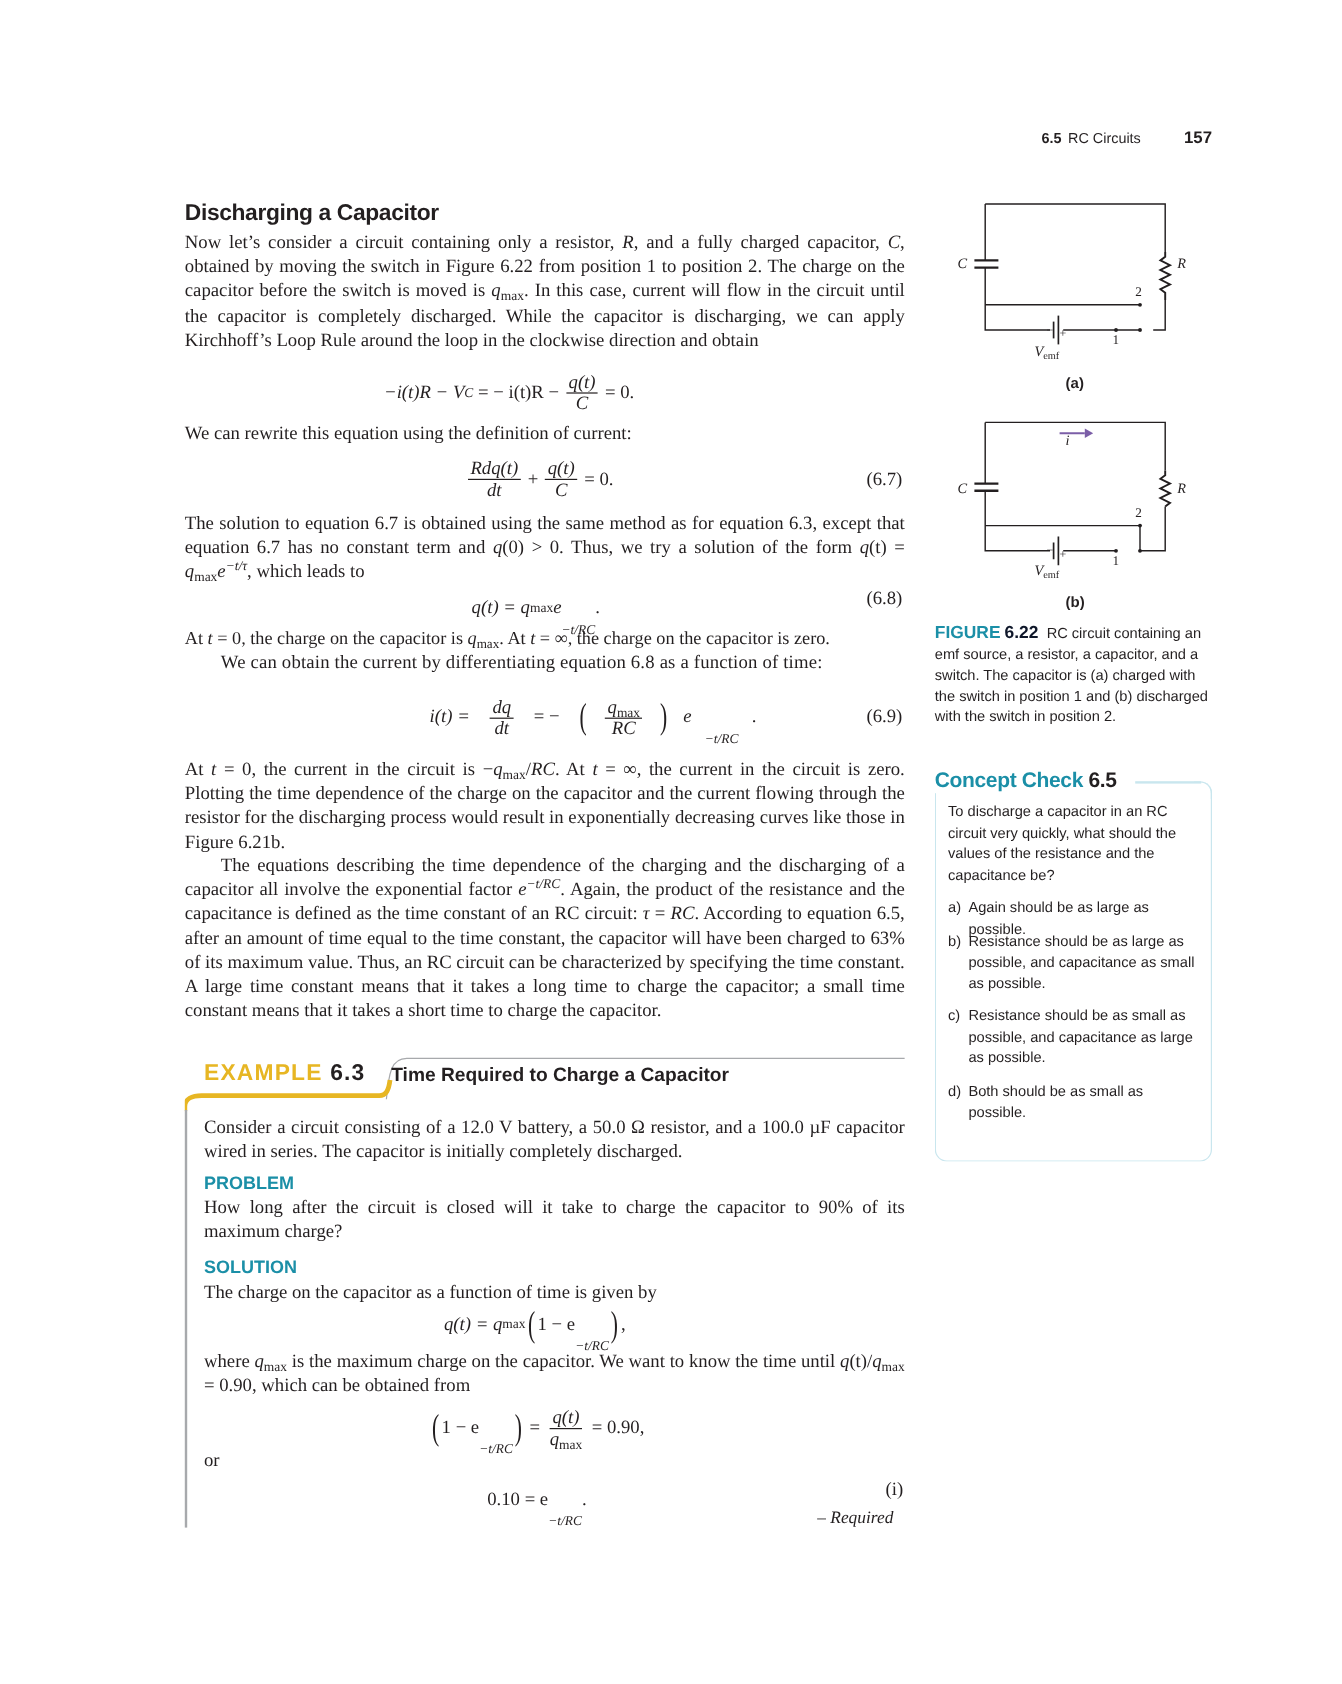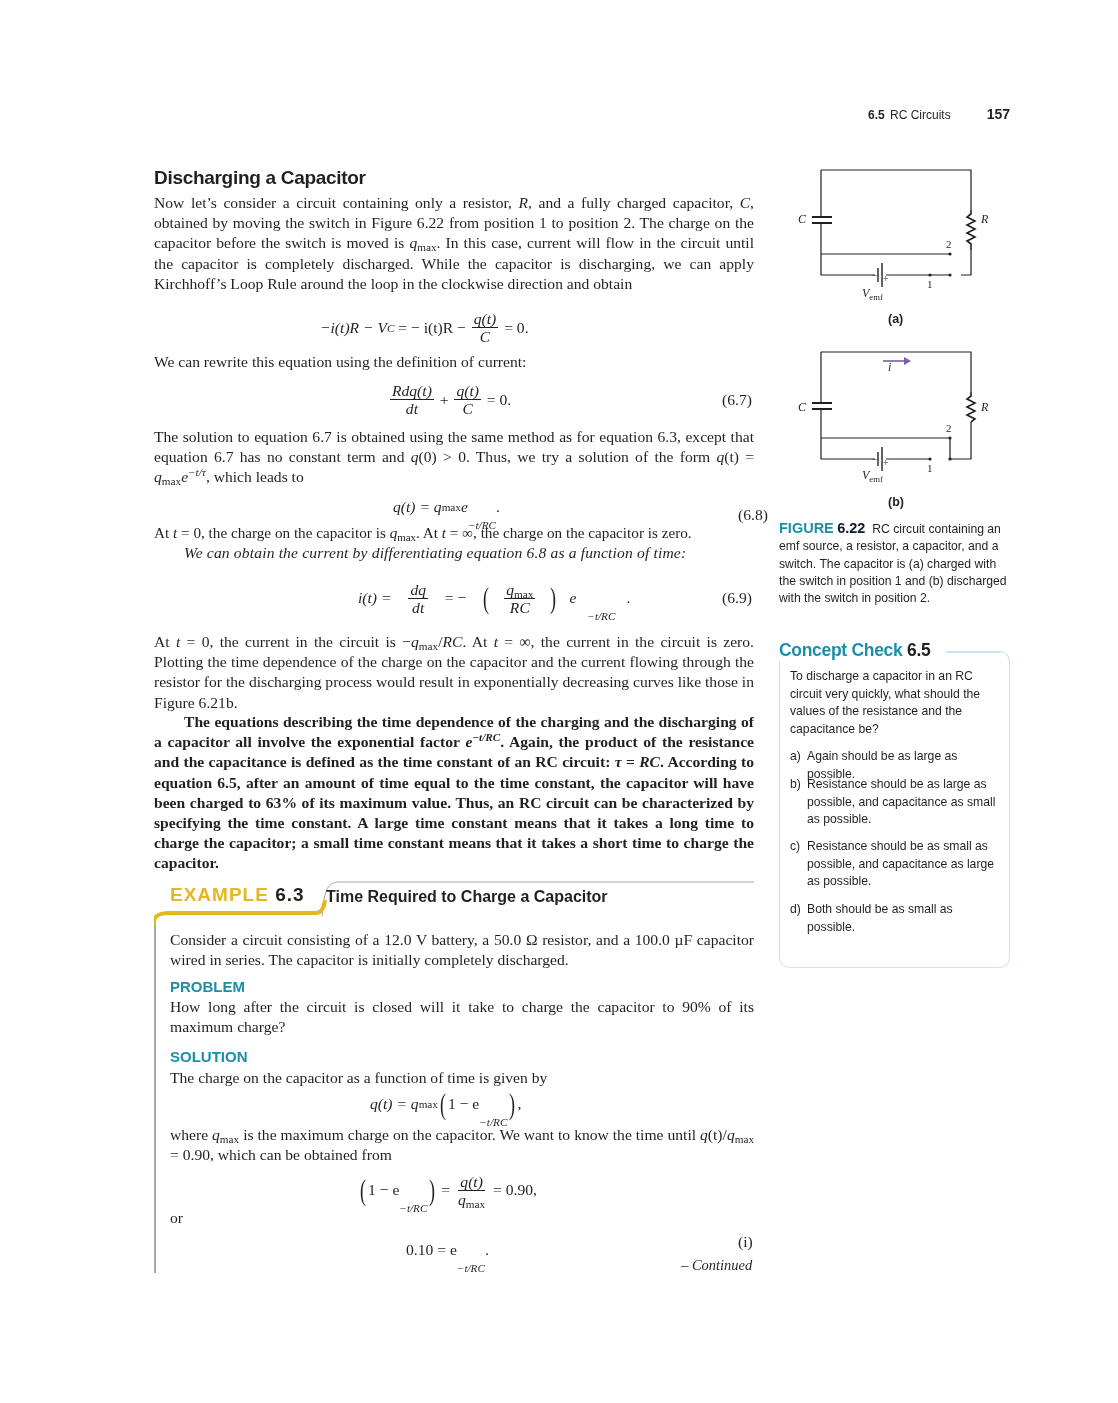--- a/index.html
+++ b/index.html
@@ -12,21 +12,21 @@
 
   
   #running-header { position:absolute; top:108px; left:868px; width:142px; height:18px; font-size:12px; }
   #running-header .sec-num { position:absolute; left:0; font-weight:bold; }
   #running-header .sec-title { position:absolute; left:22px; }
   #running-header .page-num { position:absolute; right:0; font-weight:bold; font-size:14px; top:-2px; }
 
   
   .main { position:absolute; left:154px; width:600px; }
   .para { font-size:15.6px; line-height:20.2px; text-align:justify; margin:0; }
-  .para.indent { text-indent:30px;font-weight:bold; }
+  .para.indent { text-indent:30px; }
   h2.section { position:absolute; left:154px; top:167px; margin:0; font-size:19px; font-weight:bold; letter-spacing:-0.3px; }
 
   .eq { position:absolute; font-size:15.6px; white-space:nowrap; display:flex; align-items:center; }
   .frac { display:inline-flex; flex-direction:column; align-items:center; vertical-align:middle; margin:0 2px; line-height:17px; }
   .frac .num { border-bottom:1px solid #231f20; padding:0 2px; }
   .frac .den { padding:0 2px; }
   .eqnum { position:absolute; left:722px; font-size:15.6px; }
   .paren { font-size:30px; line-height:30px; font-weight:lighter; transform:scaleX(0.6); display:inline-block; }
 
   
@@ -100,24 +100,24 @@
 
 <p class="para serif main" style="top:427px;"><span>The solution to equation 6.7 is obtained using the same method as for equation 6.3, except that equation 6.7 has no constant term and </span><i>q</i><span>(0) &gt; 0. Thus, we try a solution of the form </span><i>q</i><span>(t) = </span><i>q</i><sub>max</sub><i>e</i><sup class="it">−t/τ</sup><span>, which leads to</span></p>
 
 <div class="eq serif" style="left:393px; top:489px;">
   <i style="white-space:pre;">q(t) = q</i>
     <sub>max</sub>
     <i>e</i>
     <sup class="it">−t/RC</sup>
     <span>.</span>
 </div>
-<span class="eqnum serif" style="top:506px;margin-left:16px;">(6.8)</span>
+<span class="eqnum serif" style="top:490px;">(6.8)</span>
 
 <p class="para serif main" style="top:523px; font-size:15.2px;"><span>At </span><i>t</i><span> = 0, the charge on the capacitor is </span><i>q</i><sub>max</sub><span>. At </span><i>t</i><span> = ∞, the charge on the capacitor is zero.</span></p>
-<p class="para serif main" style="top:543px; text-indent:30px; font-size:15.6px; letter-spacing:0.15px;font-style:italic;">We can obtain the current by differentiating equation 6.8 as a function of time:</p>
+<p class="para serif main" style="top:543px; text-indent:30px; font-size:15.6px; letter-spacing:0.15px;">We can obtain the current by differentiating equation 6.8 as a function of time:</p>
 
 <div class="eq serif" style="left:358px; top:580px;gap:11px;">
   <i style="white-space:pre;">i(t) = </i>
   <span class="frac">
       <i class="num">dq</i>
       <i class="den">dt</i>
     </span>
   <span style="white-space:pre;"> = − </span>
   <span class="paren">(</span>
   <span class="frac">
@@ -179,21 +179,21 @@
   <span style="white-space:pre;"> = 0.90,</span>
 </div>
 <p class="para serif ex" style="top:1208px;">or</p>
 
 <div class="eq serif" style="left:406px; top:1232px;">
   <span style="white-space:pre;">0.10 = e</span>
     <sup class="it">−t/RC</sup>
     <span>.</span>
 </div>
 <span class="eqnum serif" style="top:1233px; left:738px;">(i)</span>
-<span class="serif it" style="position:absolute; left:681px; top:1257px; font-size:14.5px;">– Continued</span>
+<span class="serif it" style="position:absolute; left:681px; top:1257px; font-size:14.5px;">– Required</span>
 
 <svg style="position:absolute; left:790px; top:160px;" width="200" height="150">
   <g stroke="#231f20" stroke-width="1.2" fill="none">
     <path d="M31 10 L181 10 L181 50"></path>
     <path d="M31 10 L31 57"></path>
     <path d="M31 63 L31 115 L85 115"></path>
     <path d="M31 94 L160 94"></path>
     <path d="M96 115 L160 115"></path>
     <path d="M171 115 L181 115 L181 90"></path>
     <path d="M22 57 L42 57 M22 63 L42 63" stroke-width="2"></path>

